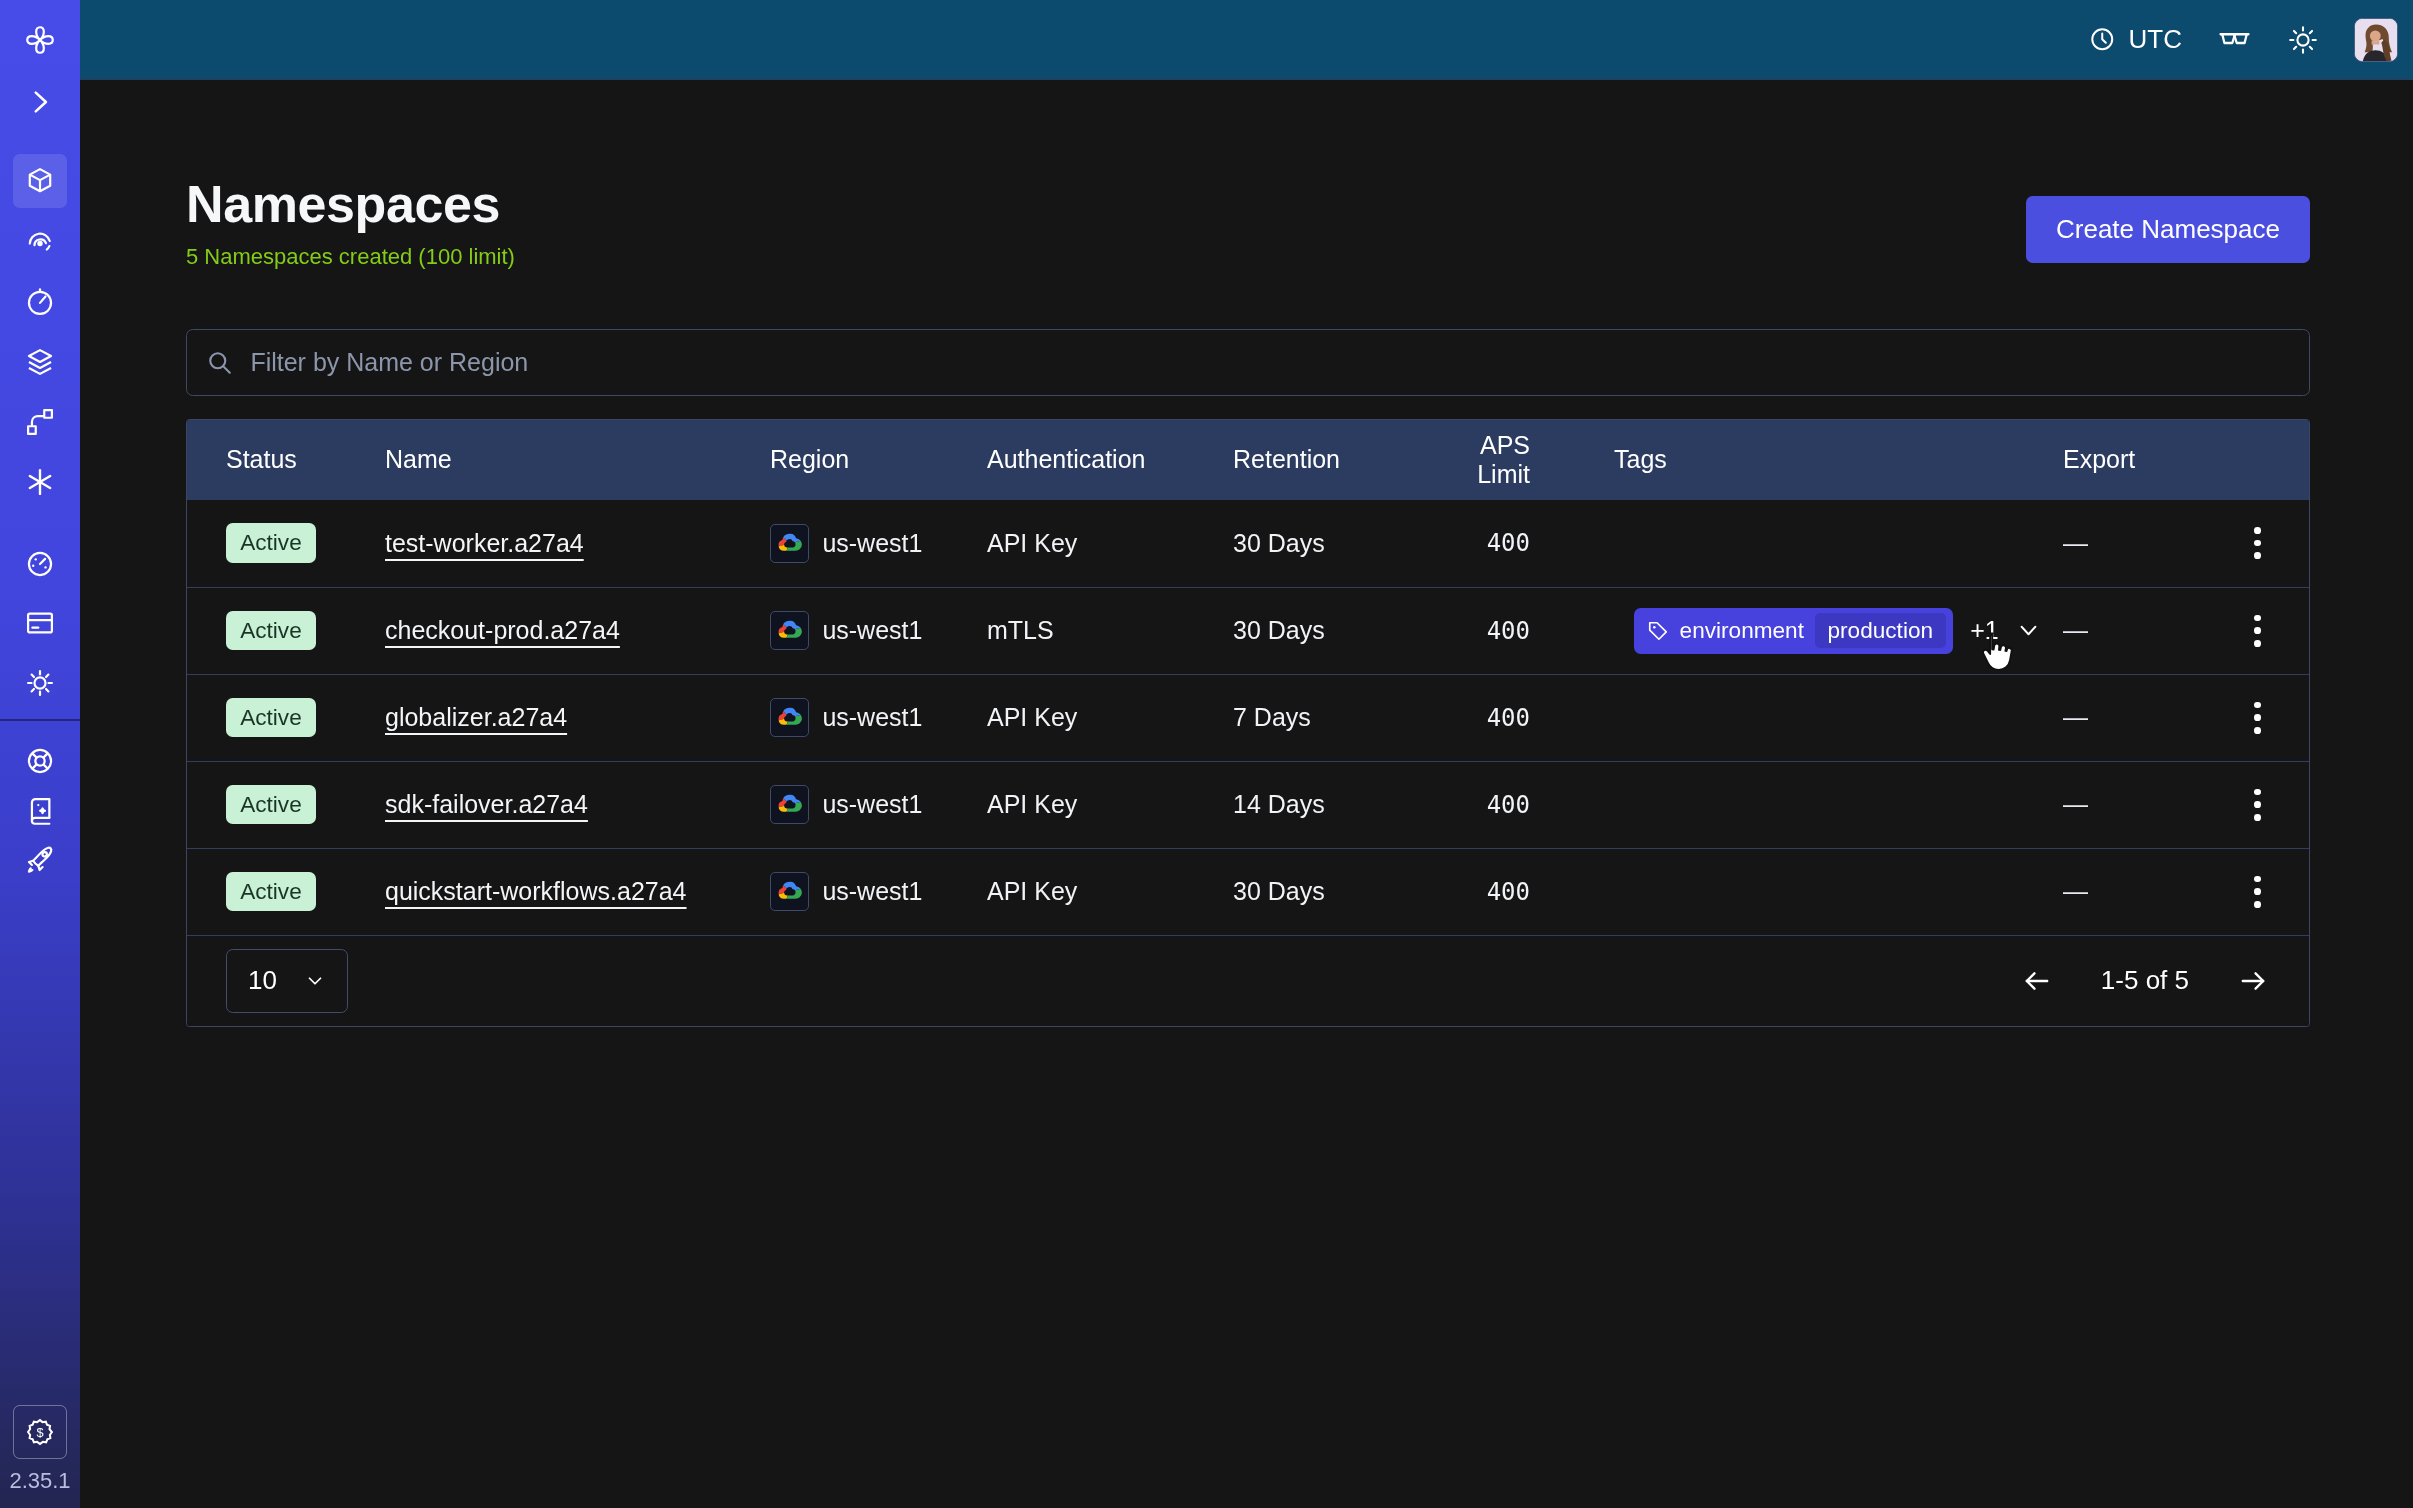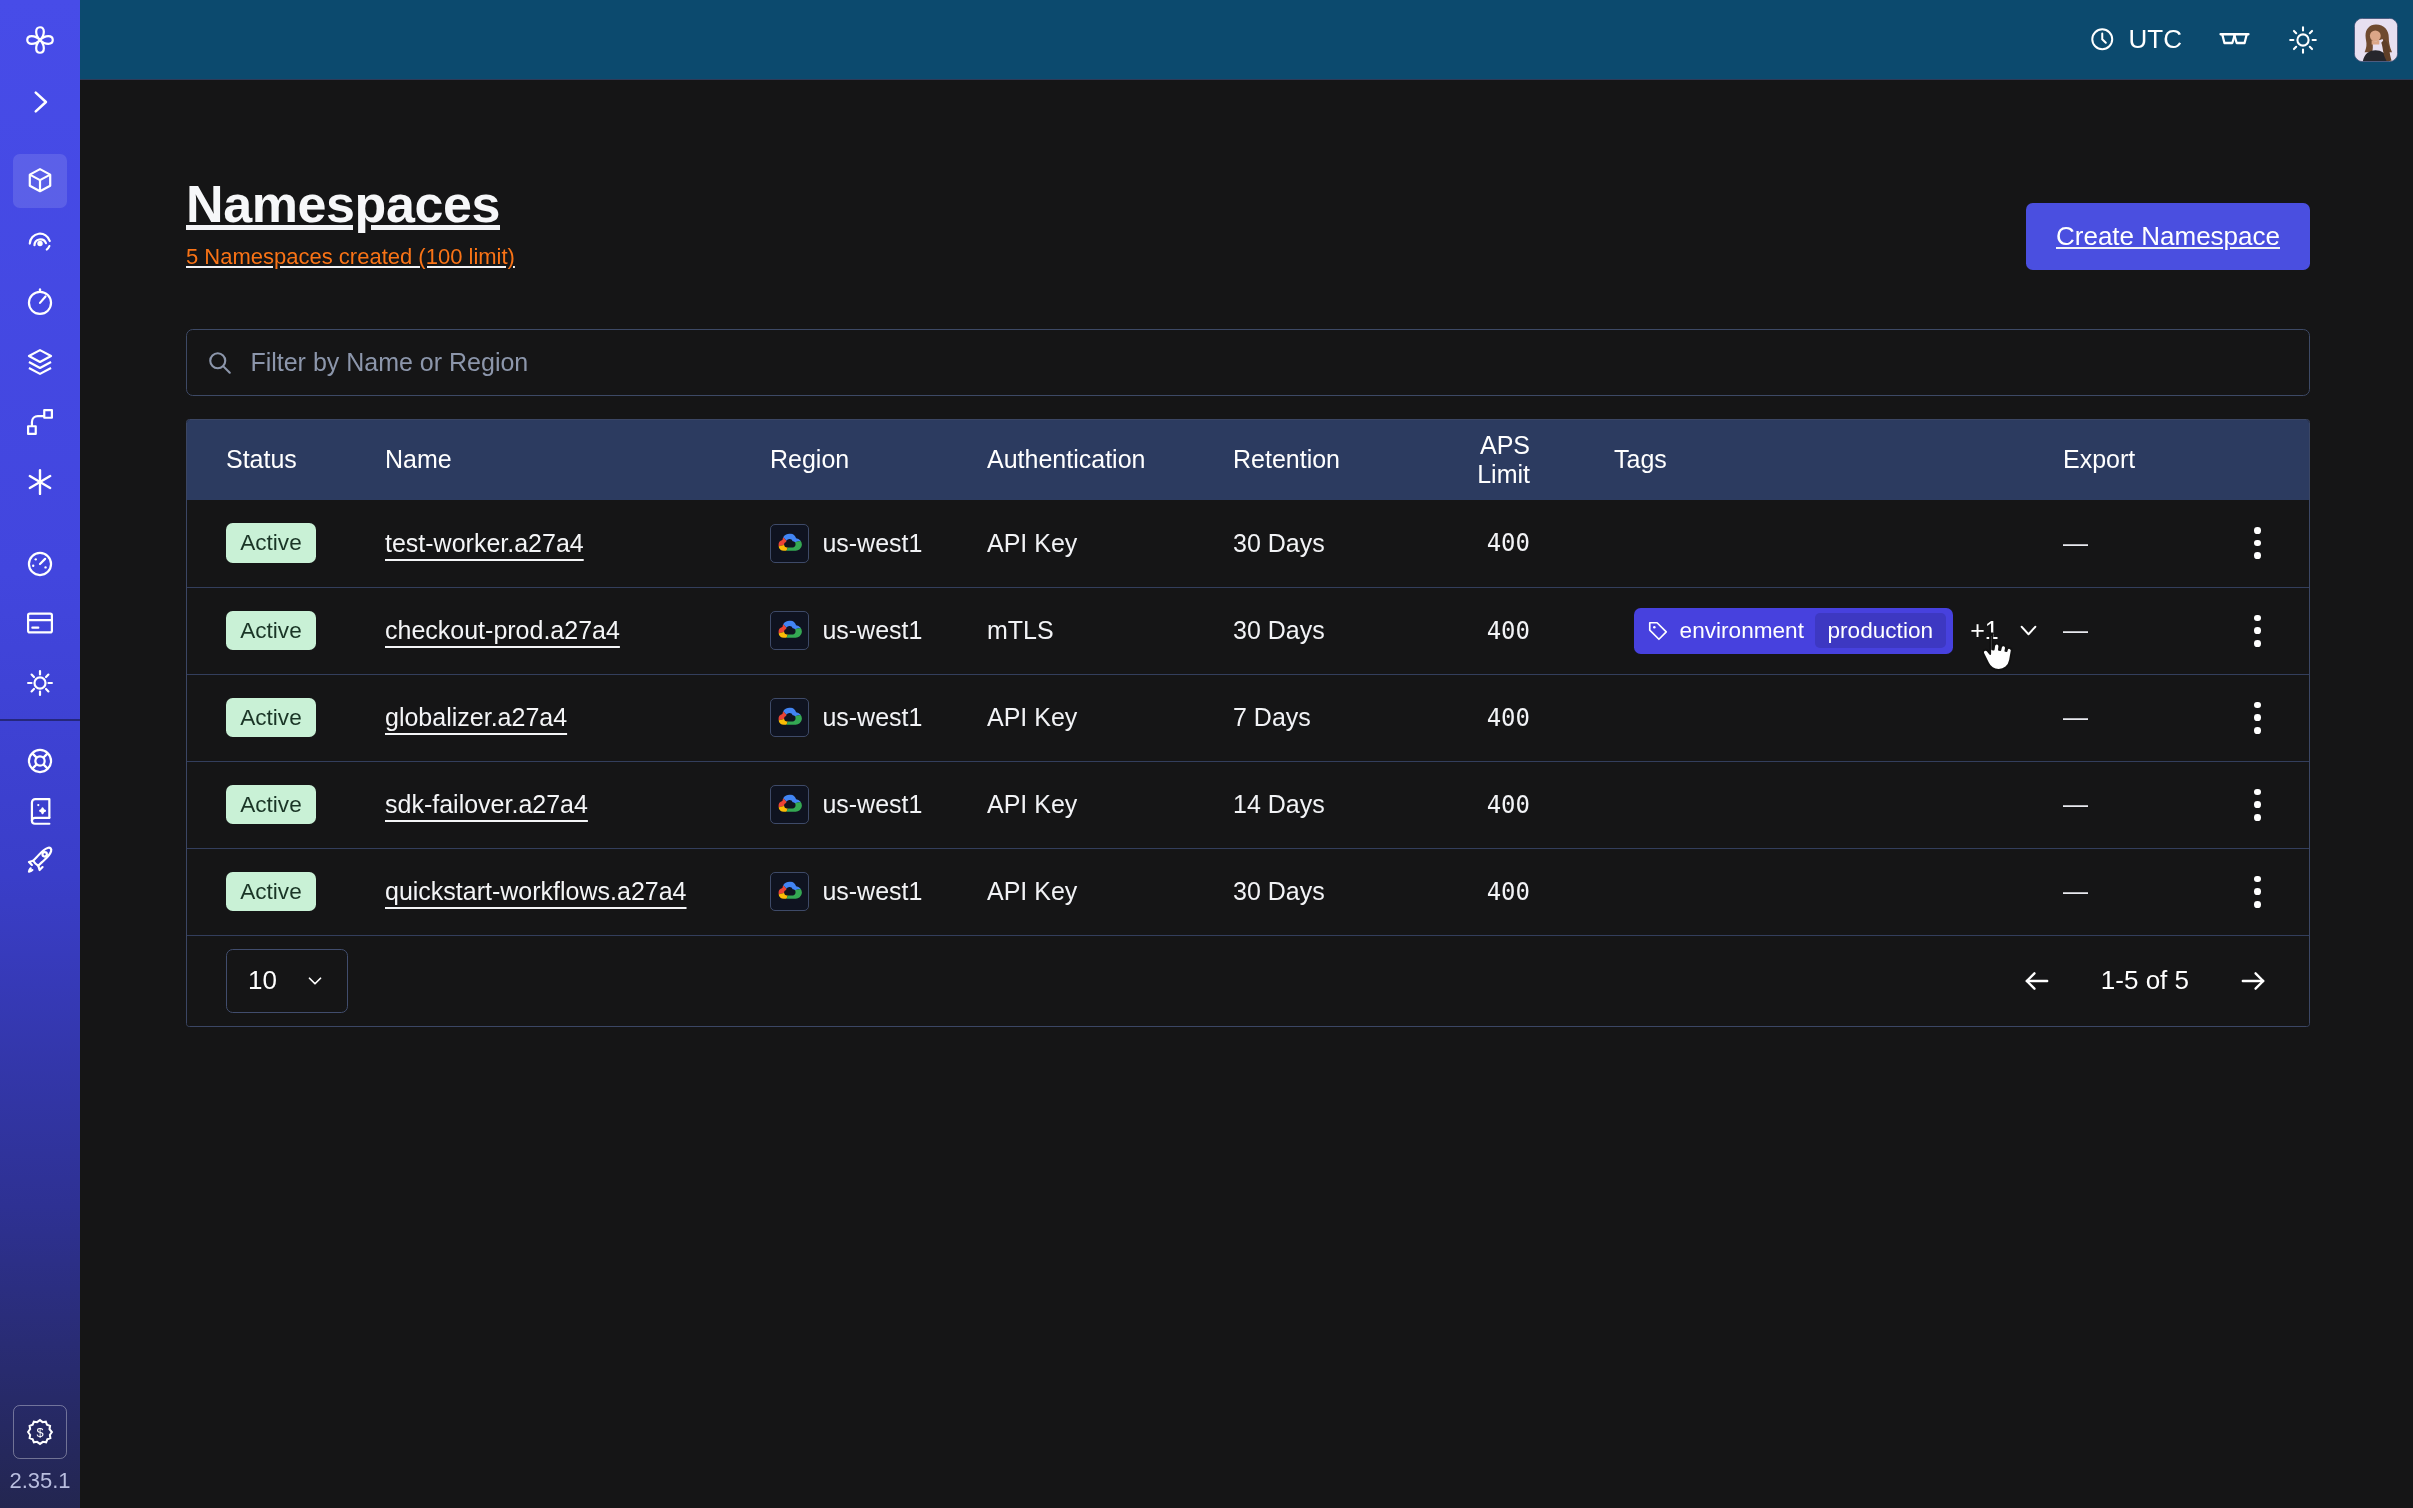--- a/index.html
+++ b/index.html
@@ -35,23 +35,23 @@
   .tz { display:flex; align-items:center; gap:11.7px; font-size:26px; color:#fff; cursor:pointer; }
   .tb-icon { display:flex; align-items:center; justify-content:center; cursor:pointer; }
   .avatar {
     width:44px; height:44px; border-radius:8.4px; border:1.7px solid #4d5c80; overflow:hidden; cursor:pointer;
     background:#e7dff0;
   }
   .avatar svg { width:100%; height:100%; display:block; }
 
   
   .content { position:absolute; left:80px; top:80px; right:0; padding:94px 103px 0 106px; }
-  .page-header { display:flex; justify-content:space-between; align-items:flex-end;text-decoration:underline; }
+  .page-header { display:flex; justify-content:space-between; align-items:center; }
   .page-title { font-size:52px; font-weight:600; letter-spacing:-0.4px; color:#f6f7f9; }
-  .page-subtitle { margin-top:10px; font-size:22px; color:#f97316; }
+  .page-subtitle { margin-top:10px; font-size:22px; color:#84cc16; }
   .btn-primary {
     margin-top:15px; height:67px; padding:0 30px; background:#4a4fe0; border:none; border-radius:6.7px;
     color:#fff; font-size:26px; font-family:inherit; cursor:pointer;
   }
 
   .filter {
     margin-top:59px; height:67px; border:1.7px solid #3d4965; border-radius:6.7px;
     display:flex; align-items:center; padding:0 18.4px; background:#151516;
   }
   .filter svg { flex:0 0 auto; }

